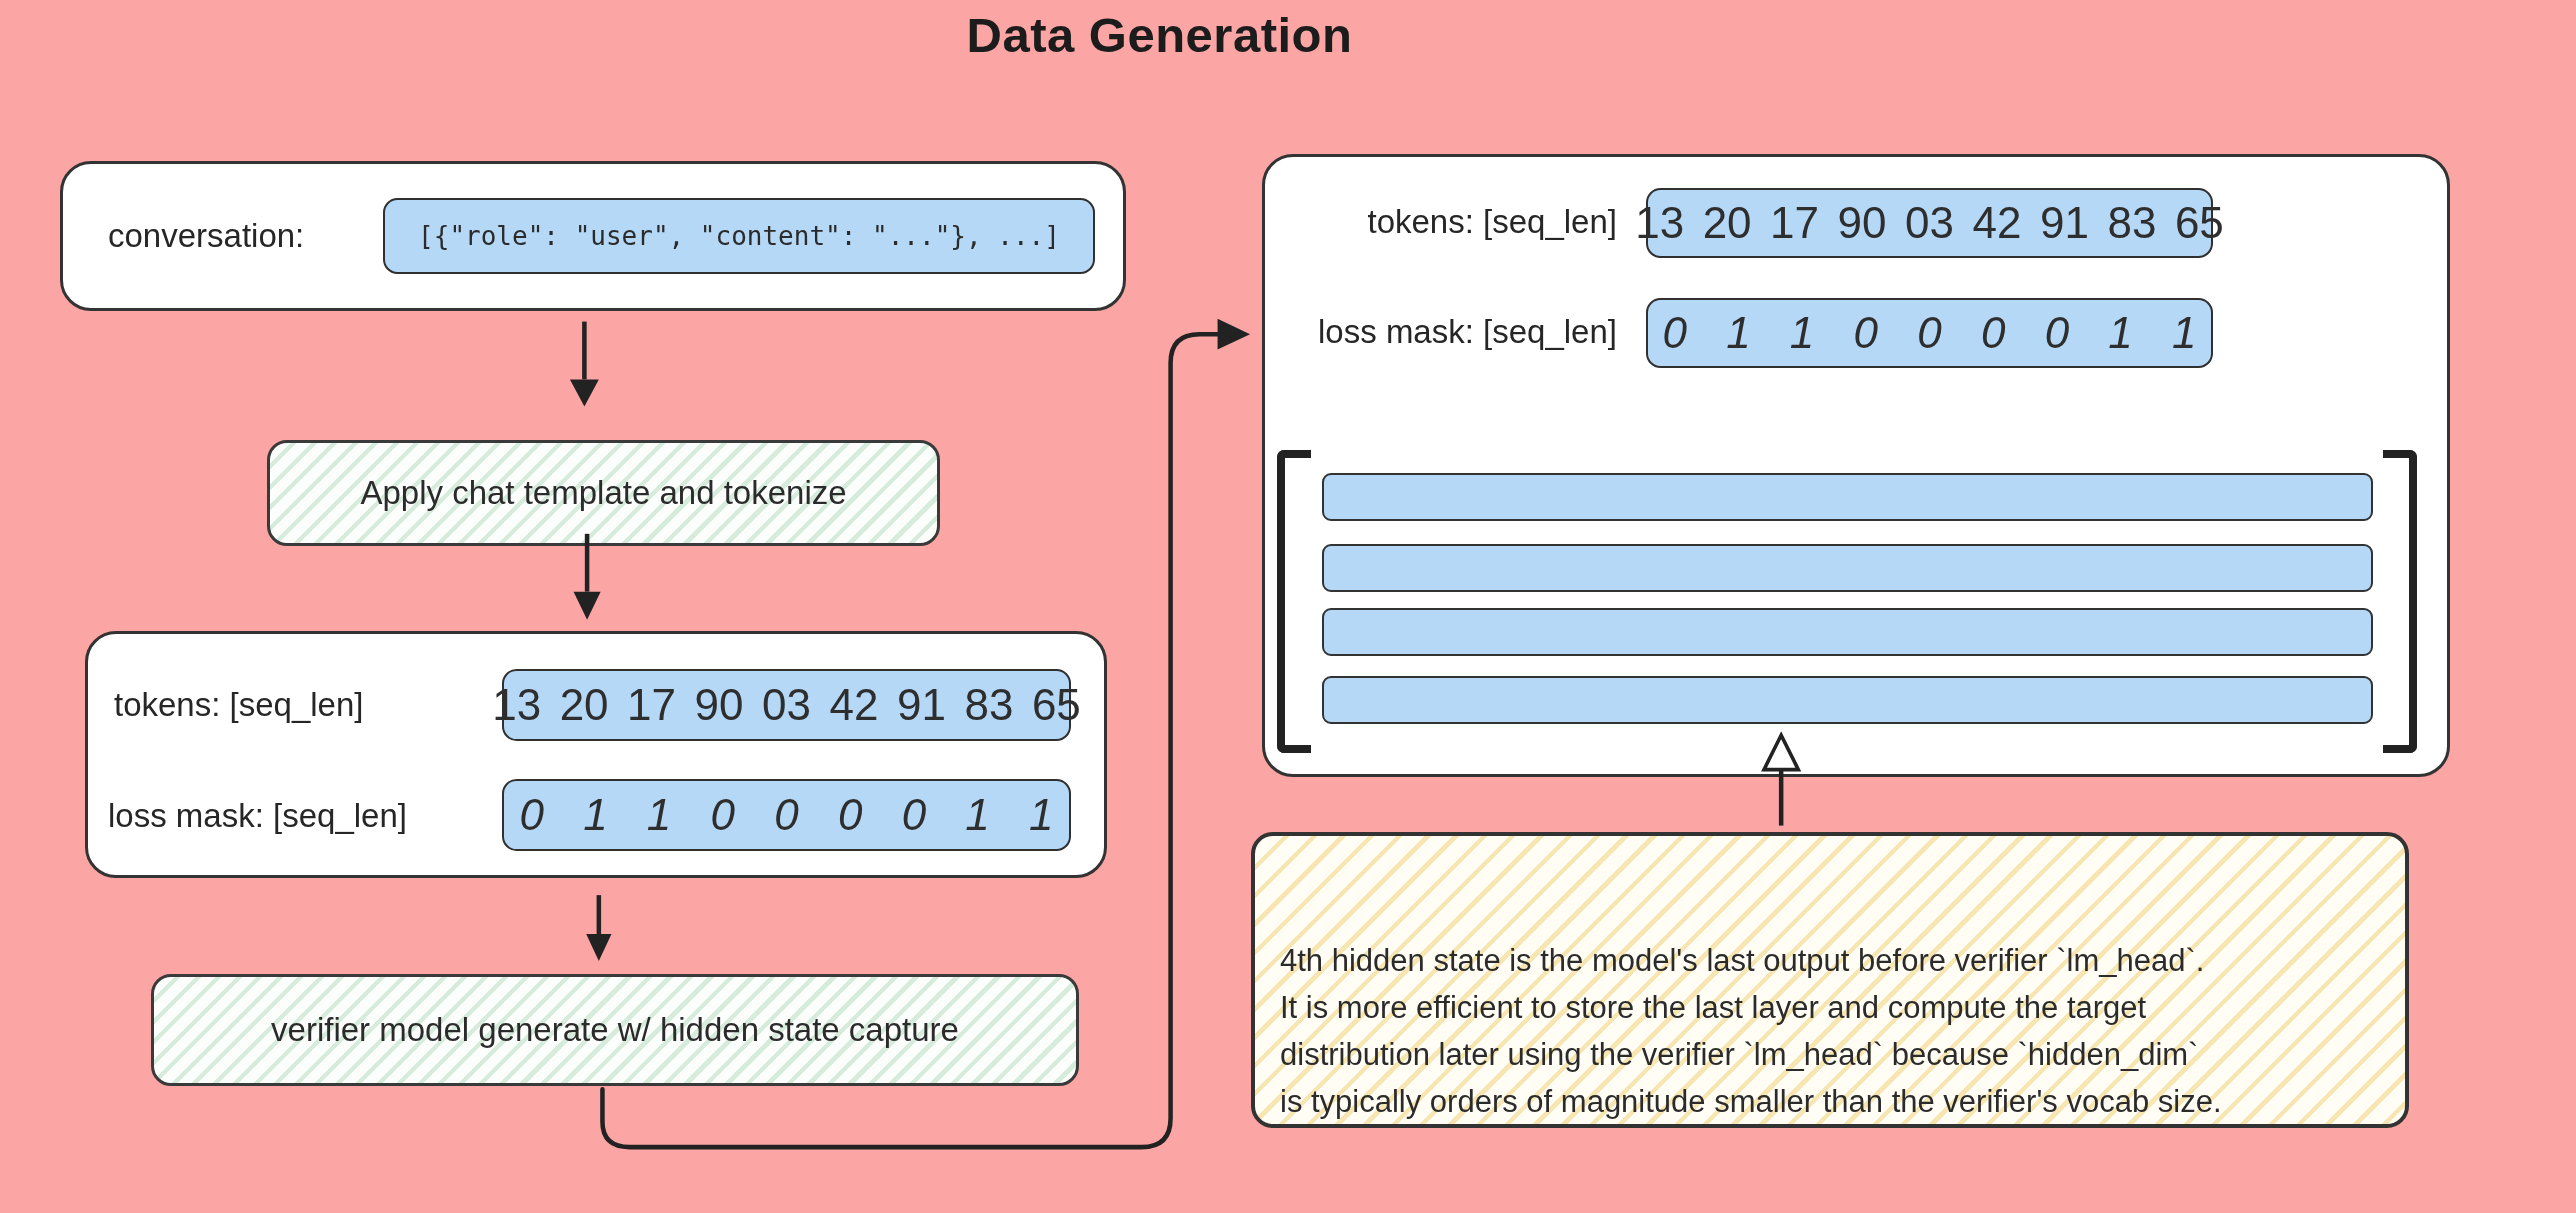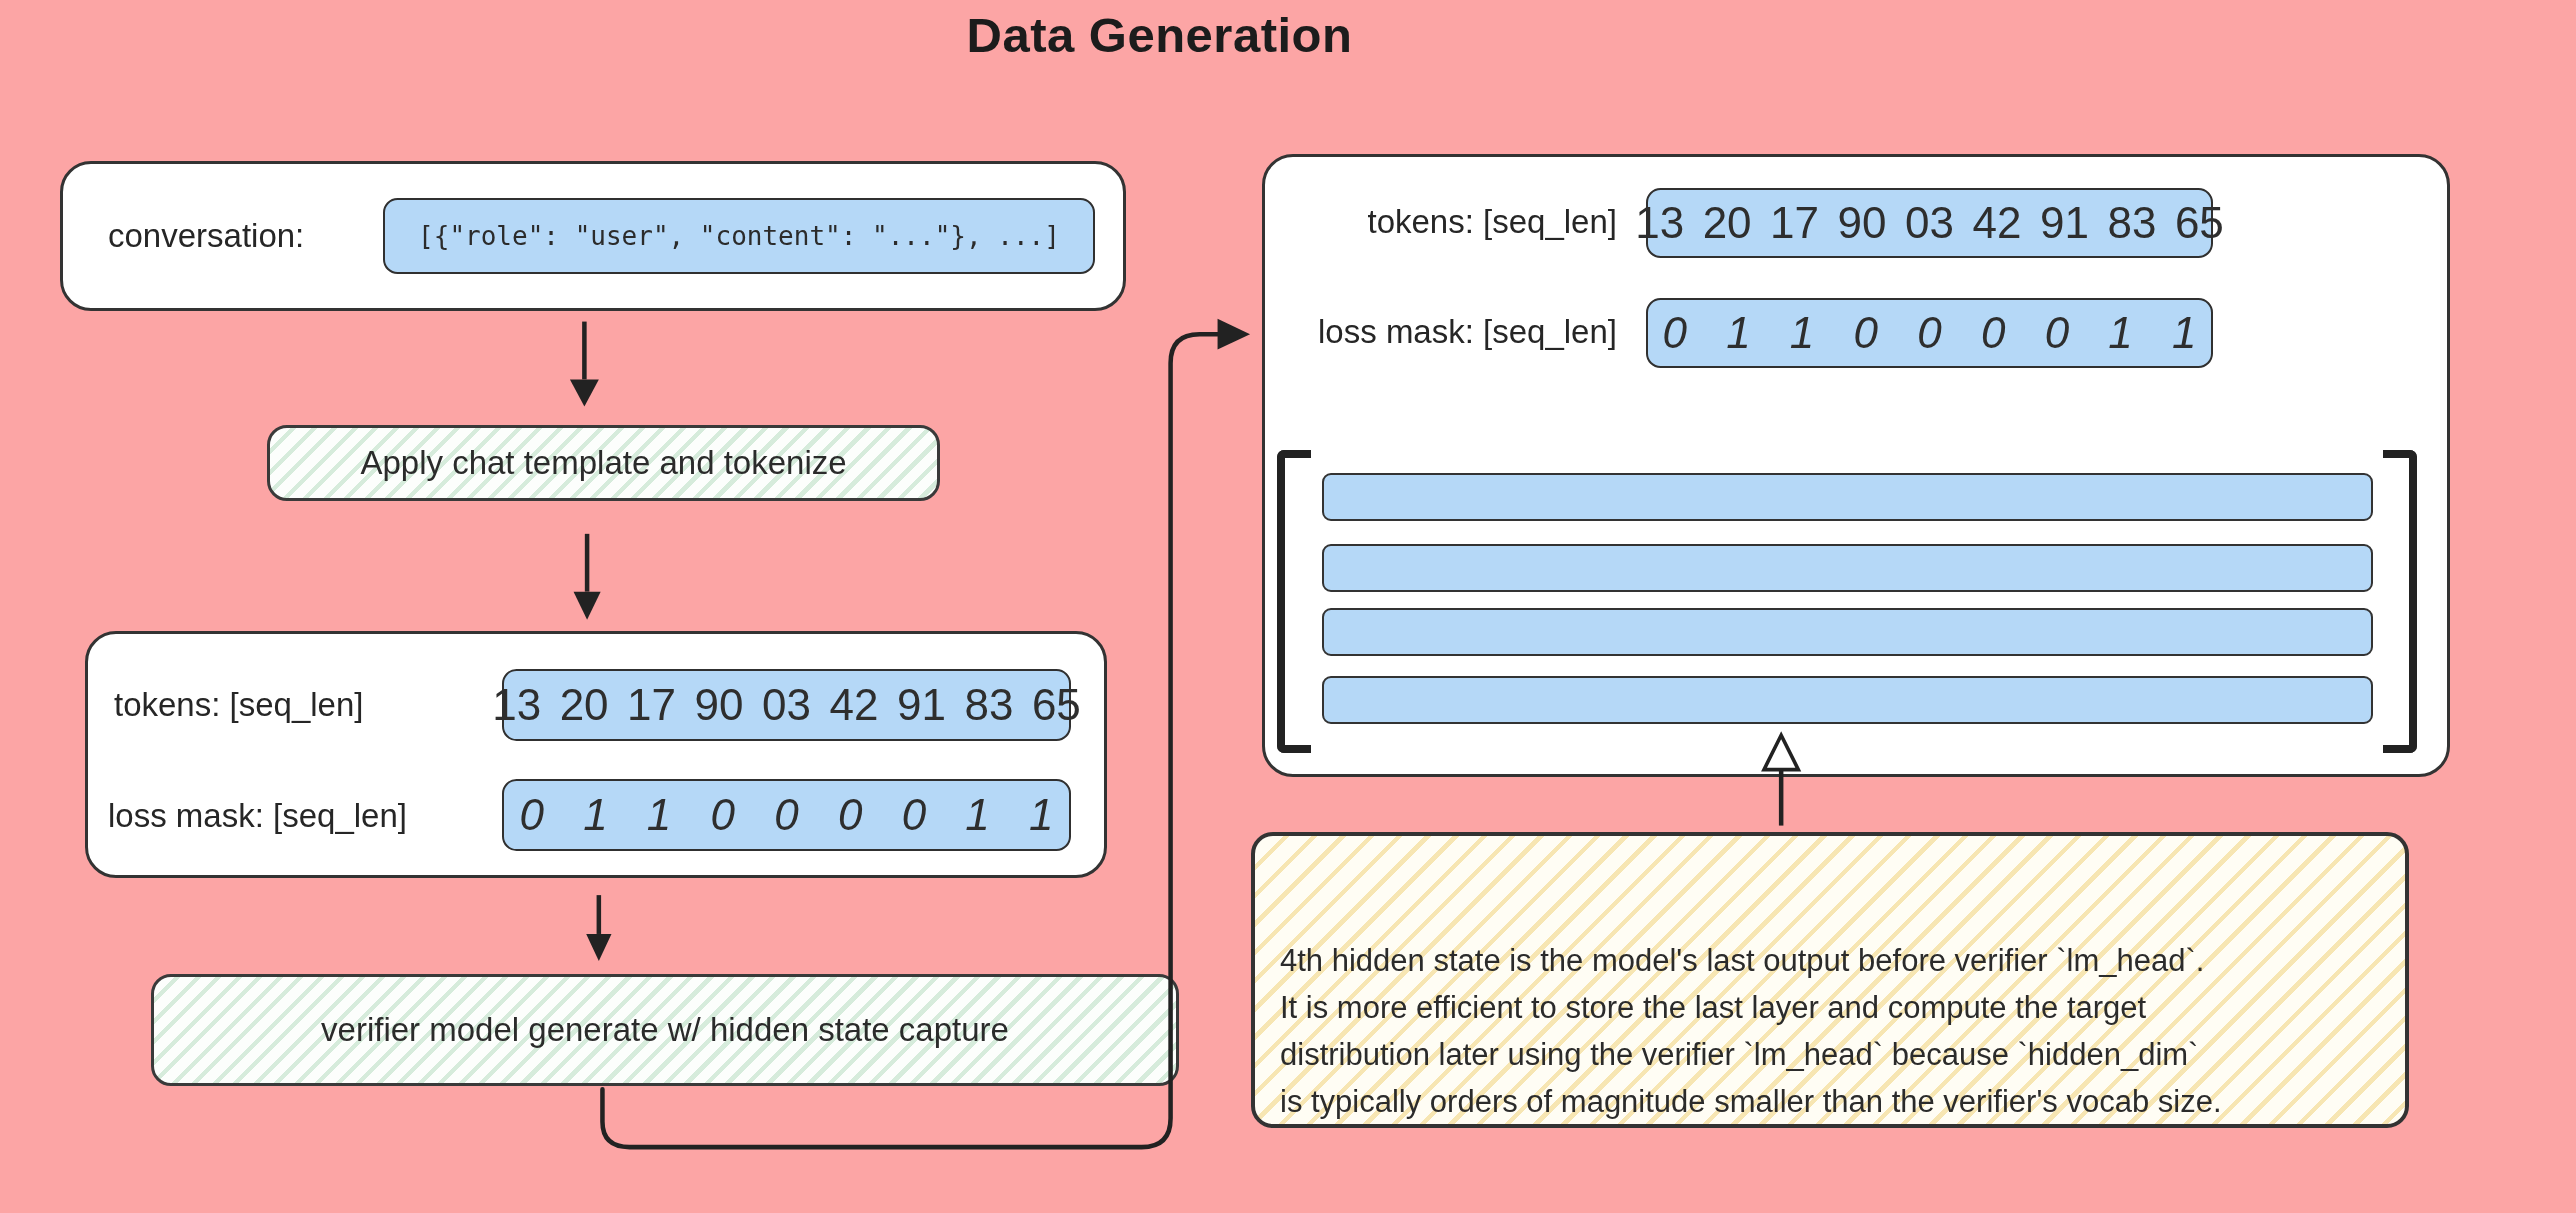--- a/index.html
+++ b/index.html
@@ -88,35 +88,35 @@
 <div class="canvas">
 
   <div class="abs title">Data Generation</div>
 
   <div class="abs outline-box" style="left:60px;top:161px;width:1066px;height:150px;"></div>
   <div class="abs label" style="left:108px;top:217px;">conversation:</div>
   <div class="abs pill" style="left:383px;top:198px;width:712px;height:76px;">
     <span class="mono">[{"role": "user", "content": "..."}, ...]</span>
   </div>
 
-  <div class="abs green-box" style="left:267px;top:425px;width:673px;height:76px;">
+  <div class="abs green-box" style="left:267px;top:440px;width:673px;height:106px;">
     <span>Apply chat template and tokenize</span>
   </div>
 
   <div class="abs outline-box" style="left:85px;top:631px;width:1022px;height:247px;"></div>
   <div class="abs label" style="left:114px;top:686px;">tokens: [seq_len]</div>
   <div class="abs pill digits tokens-spacing" style="left:502px;top:669px;width:569px;height:72px;">
     <span>13 20 17 90 03 42 91 83 65</span>
   </div>
   <div class="abs label" style="left:108px;top:797px;">loss mask: [seq_len]</div>
   <div class="abs pill digits mask-spacing" style="left:502px;top:779px;width:569px;height:72px;">
     <span>0 1 1 0 0 0 0 1 1</span>
   </div>
 
-  <div class="abs green-box" style="left:151px;top:974px;width:1028px;height:112px;">
+  <div class="abs green-box" style="left:151px;top:974px;width:928px;height:112px;">
     <span>verifier model generate w/ hidden state capture</span>
   </div>
 
   <div class="abs outline-box" style="left:1262px;top:154px;width:1188px;height:623px;"></div>
   <div class="abs label" style="left:1265px;top:203px;width:352px;text-align:right;">tokens: [seq_len]</div>
   <div class="abs pill digits tokens-spacing" style="left:1646px;top:188px;width:567px;height:70px;">
     <span>13 20 17 90 03 42 91 83 65</span>
   </div>
   <div class="abs label" style="left:1265px;top:313px;width:352px;text-align:right;">loss mask: [seq_len]</div>
   <div class="abs pill digits mask-spacing" style="left:1646px;top:298px;width:567px;height:70px;">

